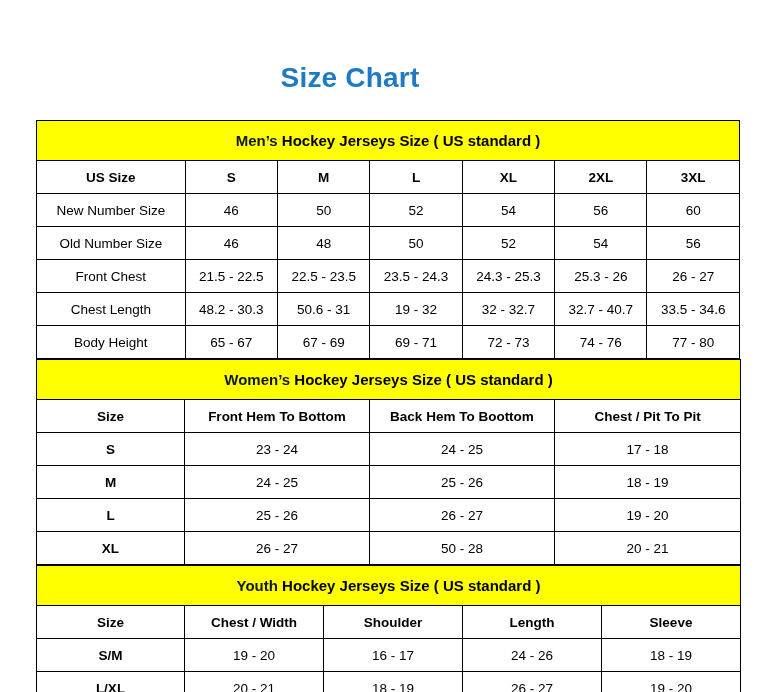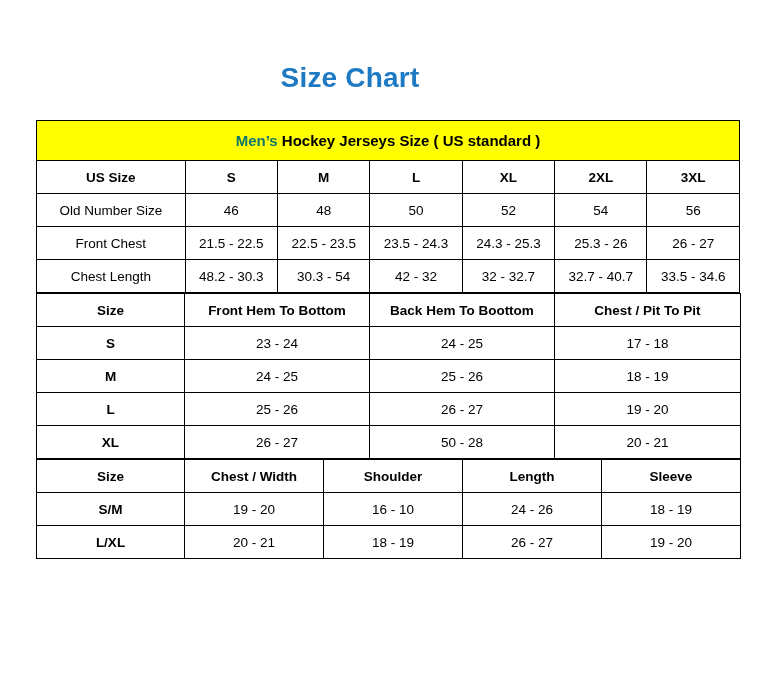--- a/index.html
+++ b/index.html
@@ -46,21 +46,21 @@
   }
   
   tr.section-row td {
     background: #ffff00;
     font-weight: bold;
     font-size: 15px;
     padding: 7px 2px;
     height: 25px;
   }
   .accent-red {
-    color: #0f766e;
+    color: #0f172a;
   }
   
   tr.head-row td {
     font-weight: bold;
   }
   tr.data-row td.rowlabel {
     font-weight: normal;
   }
   tr.data-row td.rowlabel-bold {
     font-weight: bold;
@@ -92,57 +92,78 @@
         <tr class="head-row">
           <td>US Size</td>
           <td>S</td>
           <td>M</td>
           <td>L</td>
           <td>XL</td>
           <td>2XL</td>
           <td>3XL</td>
         </tr>
         <tr class="data-row">
+          <td class="rowlabel">New Number Size</td>
+          <td>46</td>
+          <td>50</td>
+          <td>52</td>
+          <td>54</td>
+          <td>56</td>
+          <td>60</td>
+        </tr>
+        <tr class="data-row">
           <td class="rowlabel">Old Number Size</td>
           <td>46</td>
           <td>48</td>
           <td>50</td>
           <td>52</td>
           <td>54</td>
           <td>56</td>
         </tr>
         <tr class="data-row">
           <td class="rowlabel">Front Chest</td>
           <td>21.5 - 22.5</td>
           <td>22.5 - 23.5</td>
           <td>23.5 - 24.3</td>
           <td>24.3 - 25.3</td>
           <td>25.3 - 26</td>
           <td>26 - 27</td>
         </tr>
         <tr class="data-row">
           <td class="rowlabel">Chest Length</td>
           <td>48.2 - 30.3</td>
-          <td>30.3 - 54</td>
-          <td>42 - 32</td>
+          <td>50.6 - 31</td>
+          <td>19 - 32</td>
           <td>32 - 32.7</td>
           <td>32.7 - 40.7</td>
           <td>33.5 - 34.6</td>
+        </tr>
+        <tr class="data-row">
+          <td class="rowlabel">Body Height</td>
+          <td>65 - 67</td>
+          <td>67 - 69</td>
+          <td>69 - 71</td>
+          <td>72 - 73</td>
+          <td>74 - 76</td>
+          <td>77 - 80</td>
         </tr>
       </tbody>
     </table>
 
     <table class="size-table">
       <colgroup>
         <col style="width:148px">
         <col style="width:185px">
         <col style="width:185px">
         <col style="width:186px">
       </colgroup>
       <tbody>
+        <tr class="section-row">
+          <td colspan="4"><span class="accent-red">Women’s</span><span> Hockey Jerseys Size ( US standard )</span></td>
+        </tr>
         <tr class="head-row">
           <td>Size</td>
           <td>Front Hem To Bottom</td>
           <td>Back Hem To Boottom</td>
           <td>Chest / Pit To Pit</td>
         </tr>
         <tr class="data-row">
           <td class="rowlabel-bold">S</td>
           <td>23 - 24</td>
           <td>24 - 25</td>
@@ -171,31 +192,34 @@
 
     <table class="size-table">
       <colgroup>
         <col style="width:148px">
         <col style="width:139px">
         <col style="width:139px">
         <col style="width:139px">
         <col style="width:139px">
       </colgroup>
       <tbody>
+        <tr class="section-row">
+          <td colspan="5"><span class="accent-red">Youth</span><span> Hockey Jerseys Size ( US standard )</span></td>
+        </tr>
         <tr class="head-row">
           <td>Size</td>
           <td>Chest / Width</td>
           <td>Shoulder</td>
           <td>Length</td>
           <td>Sleeve</td>
         </tr>
         <tr class="data-row">
           <td class="rowlabel-bold">S/M</td>
           <td>19 - 20</td>
-          <td>16 - 10</td>
+          <td>16 - 17</td>
           <td>24 - 26</td>
           <td>18 - 19</td>
         </tr>
         <tr class="data-row">
           <td class="rowlabel-bold">L/XL</td>
           <td>20 - 21</td>
           <td>18 - 19</td>
           <td>26 - 27</td>
           <td>19 - 20</td>
         </tr>

